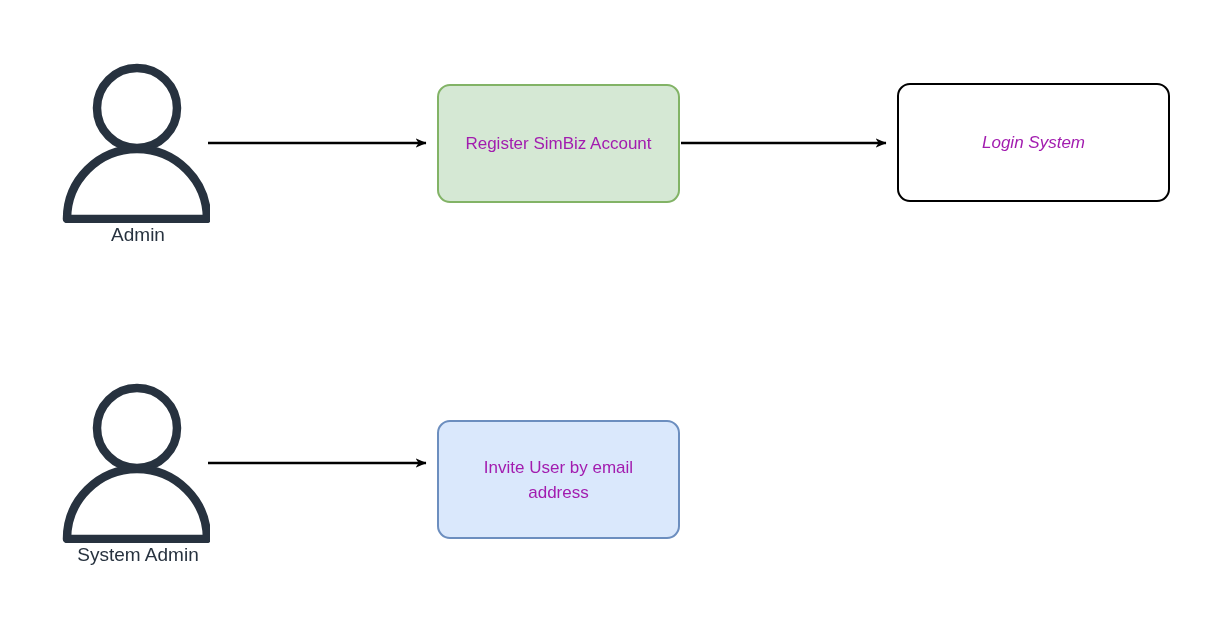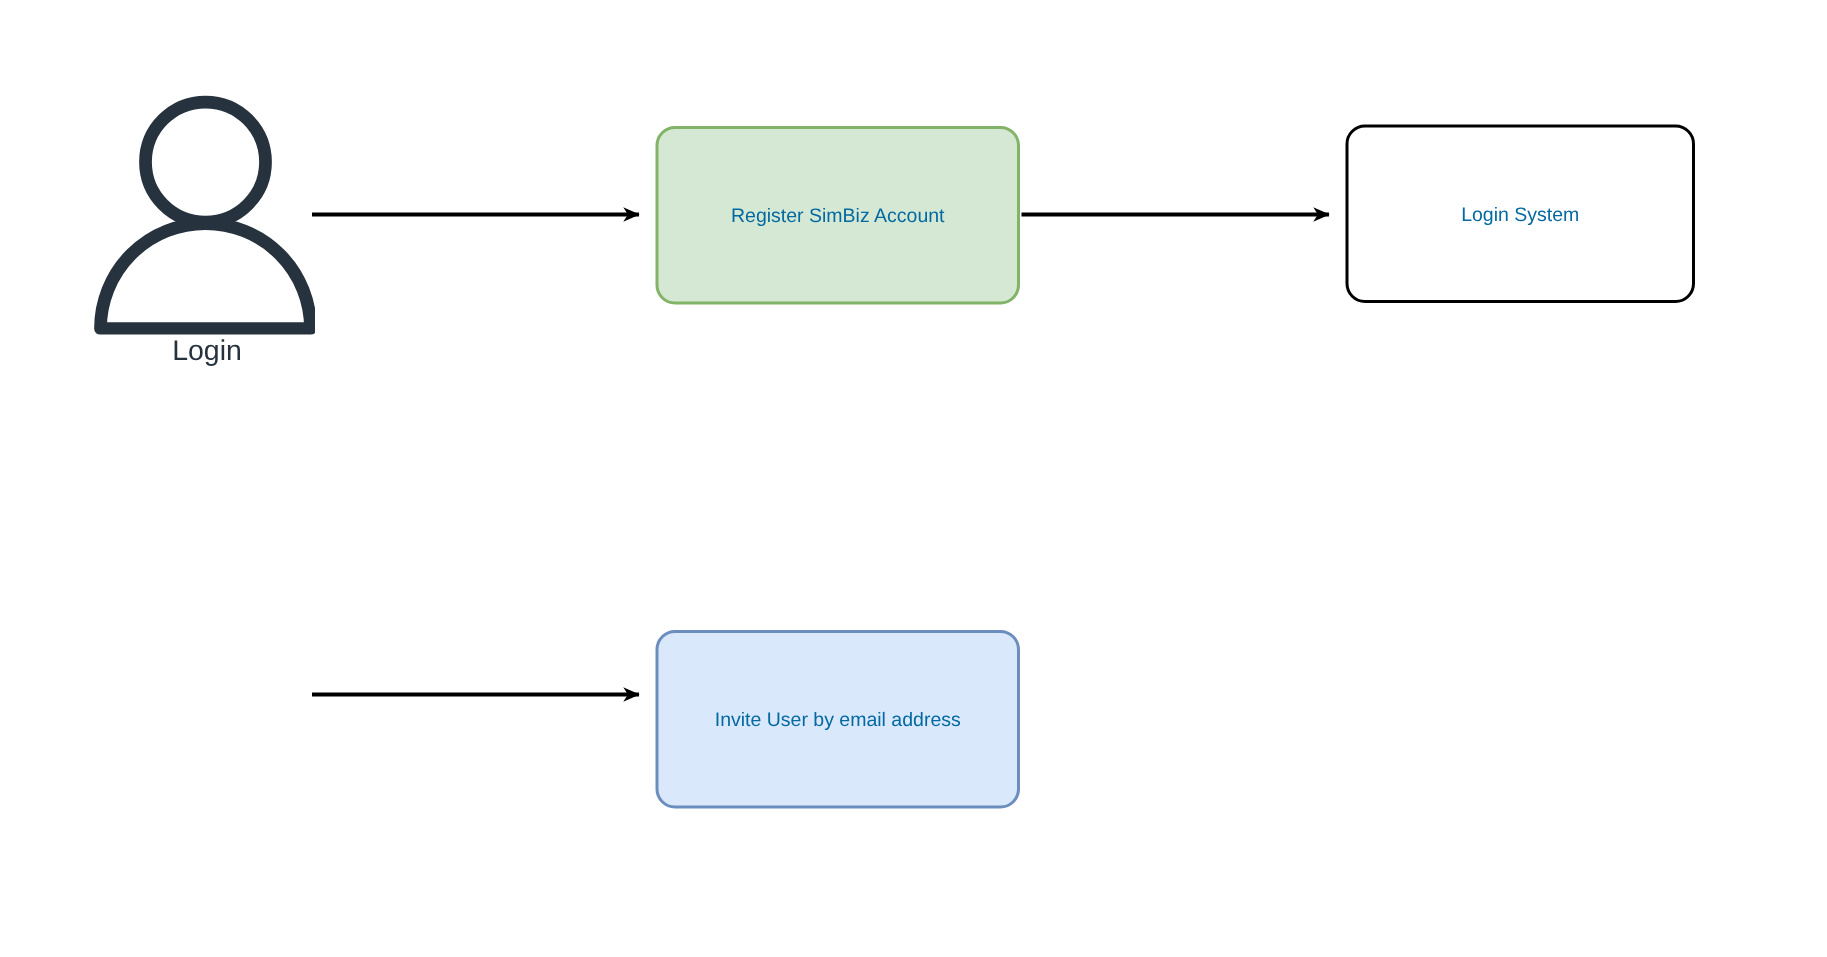--- a/index.html
+++ b/index.html
@@ -50,23 +50,23 @@
     position: absolute;
     box-sizing: border-box;
     border-radius: 13px;
     display: flex;
     align-items: center;
     justify-content: center;
     text-align: center;
   }
   .node-label {
     font-family: "Liberation Sans", sans-serif;
-    font-size: 13px;
+    font-size: 17px;
     line-height: 25px;
-    color: #0369a1;
+    color: #a21caf;
     padding: 0 14px;
   }
 
   
   .edge {
     position: absolute;
     left: 0;
     top: 0;
     width: 1218px;
     height: 638px;
@@ -100,31 +100,40 @@
 
   <div class="actor" style="left:58px; top:58px;">
     <div class="actor-glyph">
       <svg width="152" height="165" viewBox="0 0 152 165">
 
         <circle cx="79" cy="50" r="40" fill="none" stroke="#27323f" stroke-width="8.5"></circle>
 
         <path d="M9 161 A70 70 0 0 1 149 161 Z" fill="none" stroke="#27323f" stroke-width="8.5" stroke-linejoin="round"></path>
       </svg>
     </div>
-    <div class="actor-label">Login</div>
+    <div class="actor-label">Admin</div>
   </div>
 
+  <div class="actor" style="left:58px; top:378px;">
+    <div class="actor-glyph">
+      <svg width="152" height="165" viewBox="0 0 152 165">
+        <circle cx="79" cy="50" r="40" fill="none" stroke="#27323f" stroke-width="8.5"></circle>
+        <path d="M9 161 A70 70 0 0 1 149 161 Z" fill="none" stroke="#27323f" stroke-width="8.5" stroke-linejoin="round"></path>
+      </svg>
+    </div>
+    <div class="actor-label">System Admin</div>
+  </div>
 
   <div class="node" style="left:437px; top:84px; width:243px; height:119px;
               background:#d5e8d4; border:2px solid #82b366;">
     <span class="node-label">Register SimBiz Account</span>
   </div>
 
-  <div class="node" style="left:897px; top:83px; width:233px; height:119px;
-              background:#ffffff; border:2.5px solid #000000;">
+  <div class="node" style="left:897px; top:83px; width:273px; height:119px;
+              background:#ffffff; border:2.5px solid #000000;font-style:italic;">
     <span class="node-label">Login System</span>
   </div>
 
   <div class="node" style="left:437px; top:420px; width:243px; height:119px;
               background:#dae8fc; border:2px solid #6c8ebf;">
     <span class="node-label">Invite User by email address</span>
   </div>
 
 </div>
 

